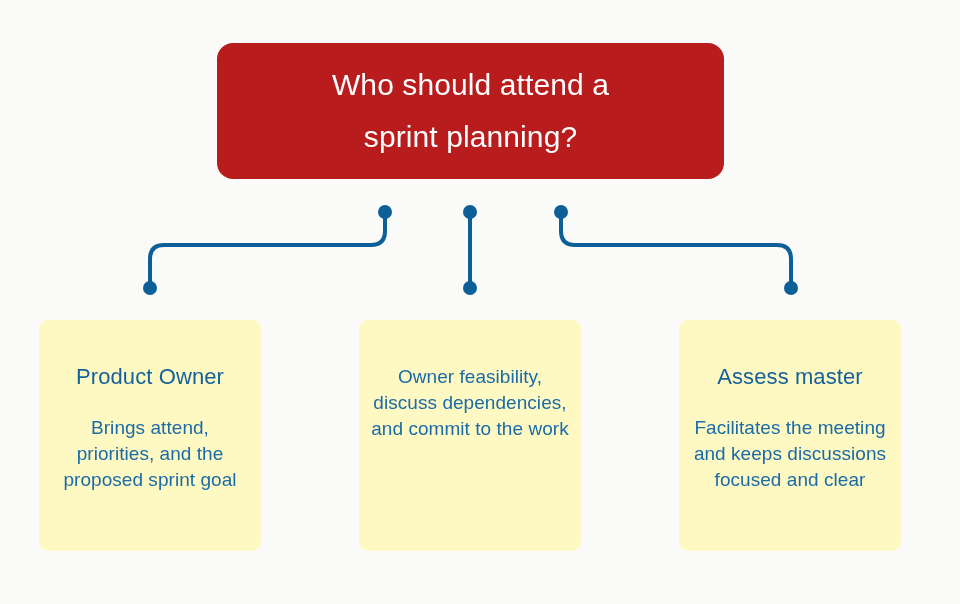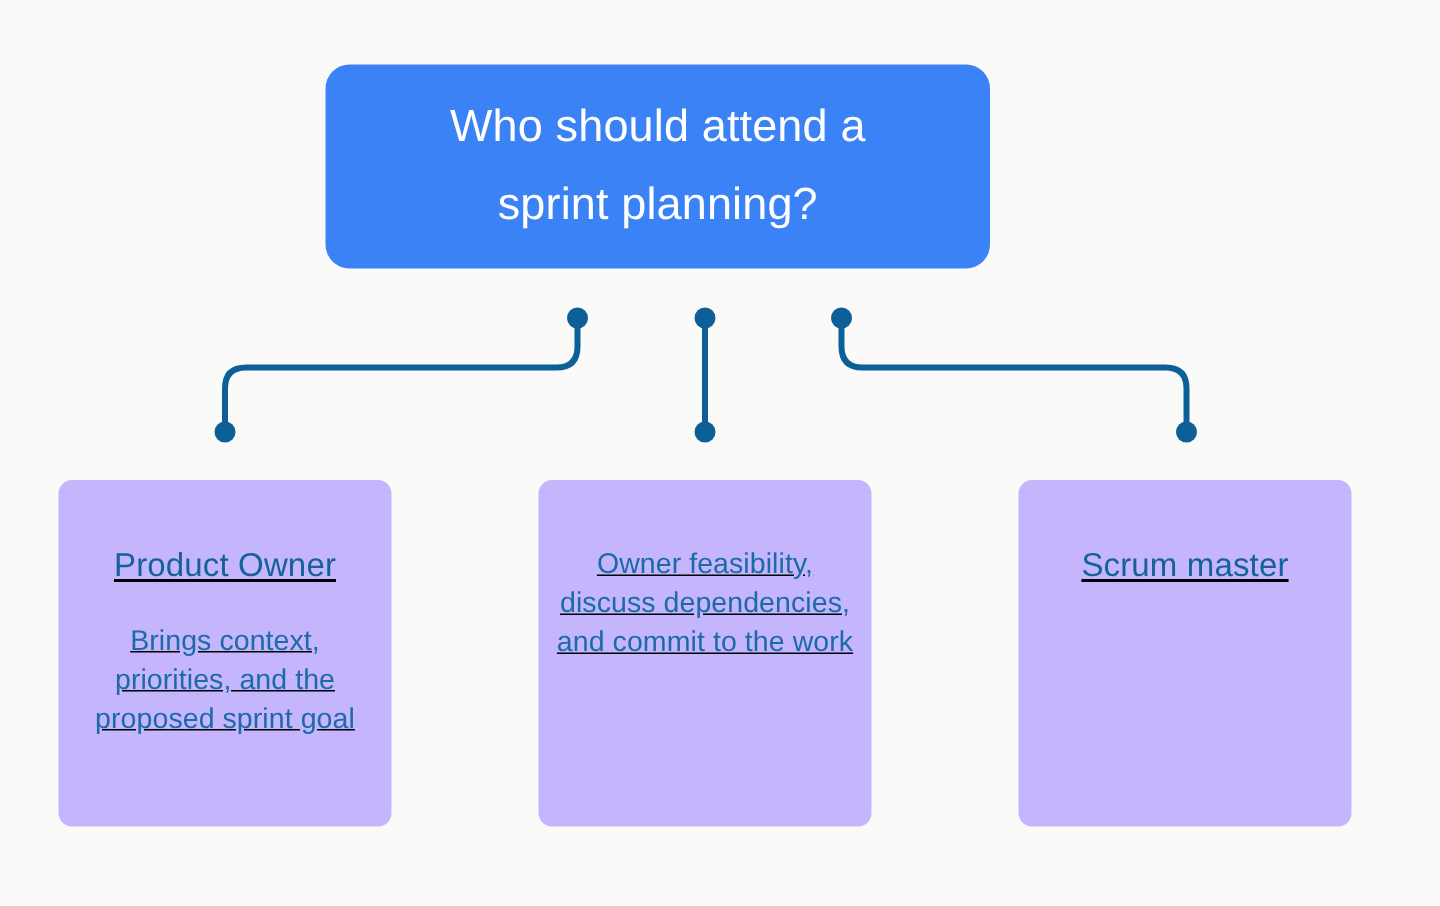--- a/index.html
+++ b/index.html
@@ -19,23 +19,23 @@
     position: relative;
     width: 960px;
     height: 604px;
   }
 
   
   .root-node {
     position: absolute;
     left: 217px;
     top: 43px;
-    width: 443px;
+    width: 507px;
     height: 136px;
-    background: #3b82f6;
+    background: #b91c1c;
     border-radius: 16px;
     display: flex;
     align-items: center;
     justify-content: center;
     box-sizing: border-box;
     padding: 6px 12px;
   }
   .root-node-label {
     color: #ffffff;
     font-size: 30px;
@@ -64,26 +64,25 @@
   #connectors circle {
     fill: #0d5f97;
   }
 
   
   .card {
     position: absolute;
     top: 320px;
     width: 222px;
     height: 231px;
-    background: #c4b5fd;
+    background: #fef9c3;
     border-radius: 9px;
     box-sizing: border-box;
     padding: 44px 12px 0 12px;
     text-align: center;
-    text-decoration: underline;
   }
   .card.card-1 { left: 39px; }
   .card.card-2 { left: 359px; }
   .card.card-3 { left: 679px; }
 
   .card-title {
     color: #15619c;
     font-size: 22px;
     line-height: 1.22;
     font-weight: 400;
@@ -125,24 +124,25 @@
 
     <g>
       <path d="M561 212 L561 231 Q561 245 575 245 L777 245 Q791 245 791 259 L791 288"></path>
       <circle cx="561" cy="212" r="7"></circle>
       <circle cx="791" cy="288" r="7"></circle>
     </g>
   </svg>
 
   <div class="card card-1">
     <div class="card-title">Product Owner</div>
-    <div class="card-body">Brings context, priorities, and the proposed sprint goal</div>
+    <div class="card-body">Brings attend, priorities, and the proposed sprint goal</div>
   </div>
 
   <div class="card card-2">
     <div class="card-body">Owner feasibility, discuss dependencies, and commit to the work</div>
   </div>
 
   <div class="card card-3">
-    <div class="card-title">Scrum master</div>
+    <div class="card-title">Assess master</div>
+    <div class="card-body">Facilitates the meeting and keeps discussions focused and clear</div>
   </div>
 
 </div>
 
 </body></html>

